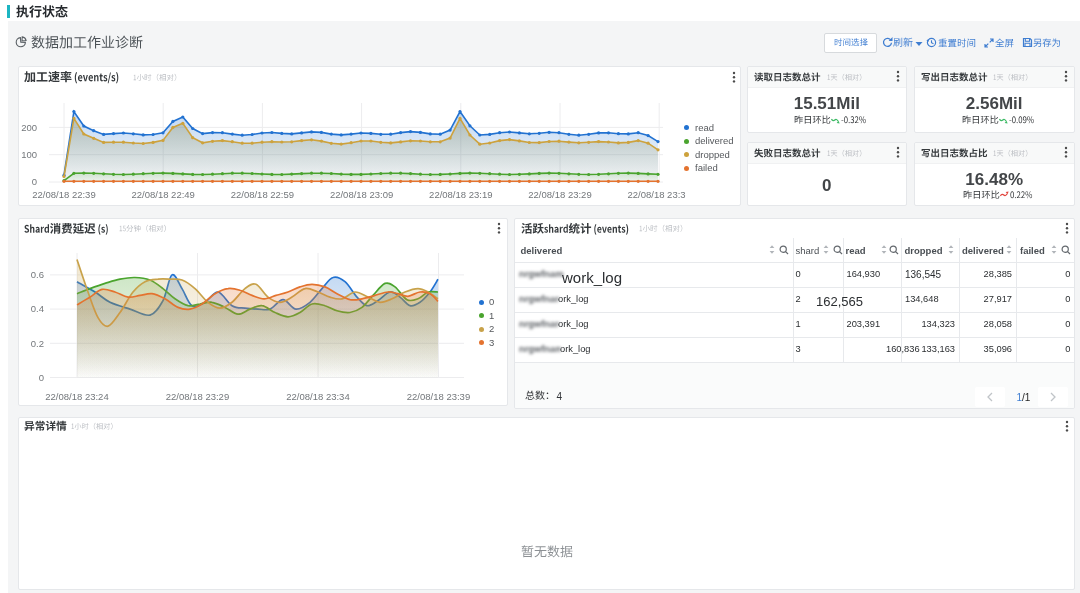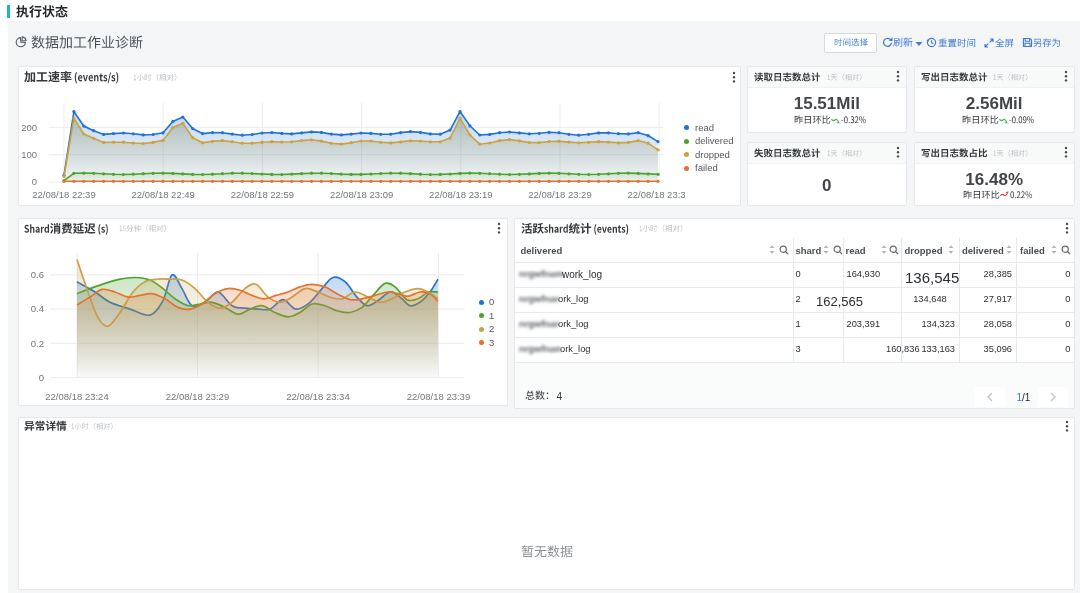--- a/index.html
+++ b/index.html
@@ -541,21 +541,21 @@
 <div class="abs" style="left:515px;top:361.5px;width:559px;height:1px;background:#e7e9ec"></div>
 <div class="abs" style="left:520.5px;top:244.5px;font-size:9.5px;font-weight:bold;color:#4a4f54">delivered</div>
 <svg class="abs" style="left:769.0px;top:245.0px" width="6" height="9" viewBox="0 0 6 9">
     <path d="M3 0.2 L5.4 3 L0.6 3 Z" fill="#b0b4b9"></path>
     <path d="M3 8.8 L0.6 6 L5.4 6 Z" fill="#b0b4b9"></path>
   </svg>
 <svg class="abs" style="left:779.0px;top:244.5px" width="10" height="10" viewBox="0 0 10 10">
     <circle cx="4.2" cy="4.2" r="3.1" fill="none" stroke="#63686d" stroke-width="1.2"></circle>
     <line x1="6.6" y1="6.6" x2="9" y2="9" stroke="#63686d" stroke-width="1.2"></line>
   </svg>
-<div class="abs" style="left:795.5px;top:244.5px;font-size:9.5px;font-weight:bold;color:#4a4f54">shard</div>
+<div class="abs" style="left:795.5px;top:244.5px;font-size:9.5px;font-weight:normal;color:#4a4f54">shard</div>
 <svg class="abs" style="left:822.5px;top:245.0px" width="6" height="9" viewBox="0 0 6 9">
     <path d="M3 0.2 L5.4 3 L0.6 3 Z" fill="#b0b4b9"></path>
     <path d="M3 8.8 L0.6 6 L5.4 6 Z" fill="#b0b4b9"></path>
   </svg>
 <svg class="abs" style="left:833.0px;top:244.5px" width="10" height="10" viewBox="0 0 10 10">
     <circle cx="4.2" cy="4.2" r="3.1" fill="none" stroke="#63686d" stroke-width="1.2"></circle>
     <line x1="6.6" y1="6.6" x2="9" y2="9" stroke="#63686d" stroke-width="1.2"></line>
   </svg>
 <div class="abs" style="left:845.5px;top:244.5px;font-size:9.5px;font-weight:bold;color:#4a4f54">read</div>
 <svg class="abs" style="left:880.5px;top:245.0px" width="6" height="9" viewBox="0 0 6 9">
@@ -579,31 +579,31 @@
 <div class="abs" style="left:1020px;top:244.5px;font-size:9.5px;font-weight:bold;color:#4a4f54">failed</div>
 <svg class="abs" style="left:1050.5px;top:245.0px" width="6" height="9" viewBox="0 0 6 9">
     <path d="M3 0.2 L5.4 3 L0.6 3 Z" fill="#b0b4b9"></path>
     <path d="M3 8.8 L0.6 6 L5.4 6 Z" fill="#b0b4b9"></path>
   </svg>
 <svg class="abs" style="left:1061.0px;top:244.5px" width="10" height="10" viewBox="0 0 10 10">
     <circle cx="4.2" cy="4.2" r="3.1" fill="none" stroke="#63686d" stroke-width="1.2"></circle>
     <line x1="6.6" y1="6.6" x2="9" y2="9" stroke="#63686d" stroke-width="1.2"></line>
   </svg>
 <div class="abs" style="left:519px;top:269.0px;width:44px;overflow:hidden;height:11px;font-size:9.3px;font-weight:bold;color:#5a5e63;filter:blur(1.6px);white-space:nowrap">nrgwfnamew</div>
-<div class="abs" style="left:562.0px;top:269.0px;font-size:10px;color:#2b2e31">work_log</div>
+<div class="abs" style="left:562.0px;top:269.0px;font-size:15px;color:#2b2e31">work_log</div>
 <div class="abs" style="left:795.5px;top:269.0px;font-size:9.3px;color:#2b2e31">0</div>
 <div class="abs" style="left:846.5px;top:269.0px;font-size:9.3px;color:#2b2e31">164,930</div>
-<div class="abs" style="left:905px;top:269.0px;width:50px;text-align:center;font-size:15px;color:#2b2e31">136,545</div>
+<div class="abs" style="left:905px;top:269.0px;width:50px;text-align:left;font-size:10px;color:#2b2e31">136,545</div>
 <div class="abs" style="left:962px;top:269.0px;width:50px;text-align:right;font-size:9.3px;color:#2b2e31">28,385</div>
 <div class="abs" style="left:1020px;top:269.0px;width:50.5px;text-align:right;font-size:9.3px;color:#2b2e31">0</div>
 <div class="abs" style="left:519px;top:294.0px;width:40px;overflow:hidden;height:11px;font-size:9.3px;font-weight:bold;color:#5a5e63;filter:blur(1.6px);white-space:nowrap">nrgwfnamew</div>
 <div class="abs" style="left:558.0px;top:294.0px;font-size:9.3px;color:#2b2e31">ork_log</div>
 <div class="abs" style="left:795.5px;top:294.0px;font-size:9.3px;color:#2b2e31">2</div>
 <div class="abs" style="left:816px;top:294.0px;font-size:13px;color:#2b2e31">162,565</div>
-<div class="abs" style="left:905px;top:294.0px;width:50px;text-align:center;font-size:9.3px;color:#2b2e31">134,648</div>
+<div class="abs" style="left:905px;top:294.0px;width:50px;text-align:left;font-size:9.3px;color:#2b2e31">134,648</div>
 <div class="abs" style="left:962px;top:294.0px;width:50px;text-align:right;font-size:9.3px;color:#2b2e31">27,917</div>
 <div class="abs" style="left:1020px;top:294.0px;width:50.5px;text-align:right;font-size:9.3px;color:#2b2e31">0</div>
 <div class="abs" style="left:519px;top:319.0px;width:40px;overflow:hidden;height:11px;font-size:9.3px;font-weight:bold;color:#5a5e63;filter:blur(1.6px);white-space:nowrap">nrgwfnamew</div>
 <div class="abs" style="left:558.0px;top:319.0px;font-size:9.3px;color:#2b2e31">ork_log</div>
 <div class="abs" style="left:795.5px;top:319.0px;font-size:9.3px;color:#2b2e31">1</div>
 <div class="abs" style="left:846.5px;top:319.0px;font-size:9.3px;color:#2b2e31">203,391</div>
 <div class="abs" style="left:905px;top:319.0px;width:50px;text-align:right;font-size:9.3px;color:#2b2e31">134,323</div>
 <div class="abs" style="left:962px;top:319.0px;width:50px;text-align:right;font-size:9.3px;color:#2b2e31">28,058</div>
 <div class="abs" style="left:1020px;top:319.0px;width:50.5px;text-align:right;font-size:9.3px;color:#2b2e31">0</div>
 <div class="abs" style="left:519px;top:344.0px;width:42px;overflow:hidden;height:11px;font-size:9.3px;font-weight:bold;color:#5a5e63;filter:blur(1.6px);white-space:nowrap">nrgwfnamew</div>

